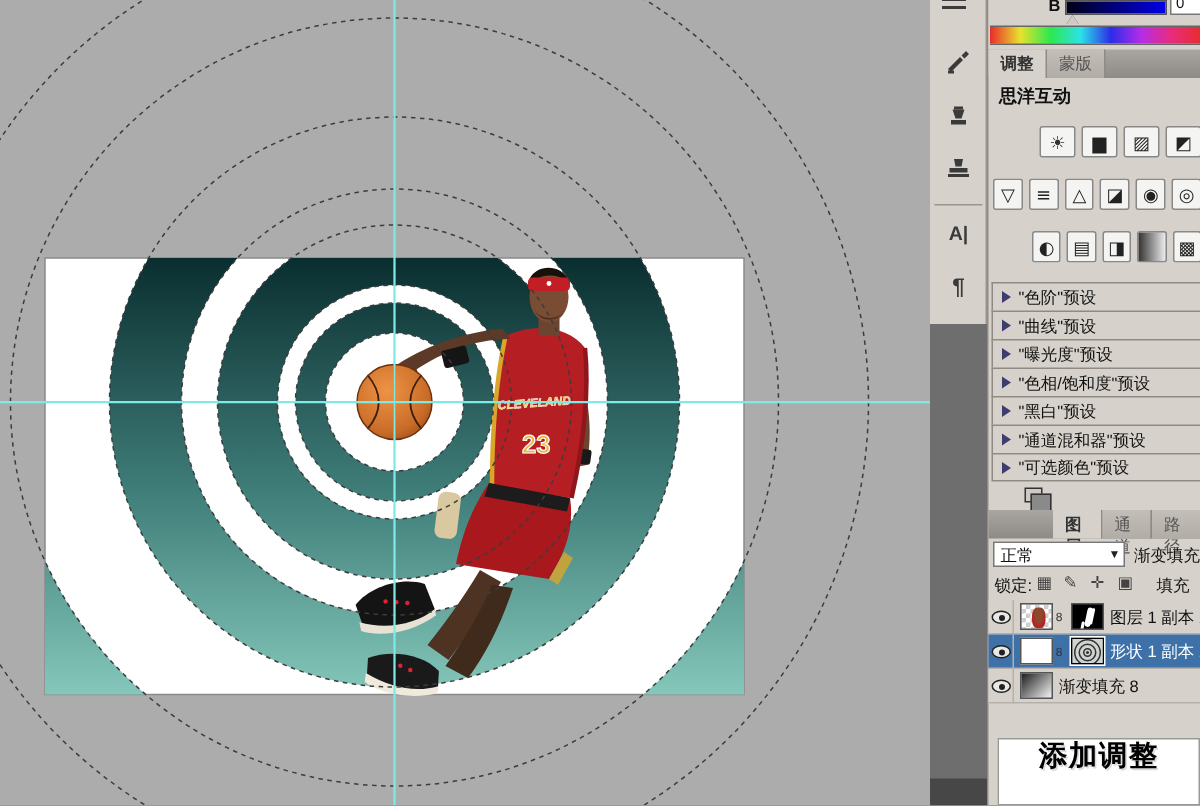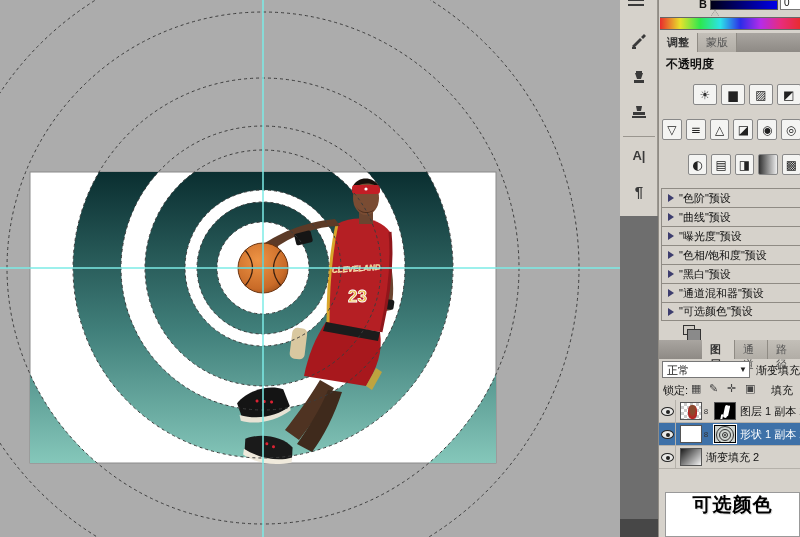--- a/index.html
+++ b/index.html
@@ -231,21 +231,21 @@
       <div id="b-slider"></div>
       <div id="b-marker"></div>
       <div id="b-value">0</div>
       <div id="rainbow-ramp"></div>
     </div>
 
     <div class="tabs-row" id="adj-tabs">
       <div class="tab active">调整</div>
       <div class="tab">蒙版</div>
     </div>
-    <div id="adj-title">不透明度</div>
+    <div id="adj-title">思洋互动</div>
 
     <div class="icon-row" id="adj-row1">
       <div class="adj-btn glyph-sun">☀</div>
       <div class="adj-btn">▆</div>
       <div class="adj-btn">▨</div>
       <div class="adj-btn">◩</div>
     </div>
     <div class="icon-row" id="adj-row2">
       <div class="adj-btn">▽</div>
       <div class="adj-btn">≡</div>
@@ -347,22 +347,22 @@
               <circle cx="10" cy="9" r="1" fill="#333"></circle>
             </svg>
         </div>
         <span class="layer-name">形状 1 副本 2</span>
       </div>
       <div class="layer-row">
         <div class="eye-box">
             <span class="eye"></span>
           </div>
         <div class="thumb grad"></div>
-        <span class="layer-name">渐变填充 2</span>
+        <span class="layer-name">渐变填充 8</span>
       </div>
     </div>
   </div>
 
   <div id="watermark">
-    <div id="wm-1">可选颜色</div>
+    <div id="wm-1">添加调整</div>
   </div>
 
 </div>
 
 </body></html>

